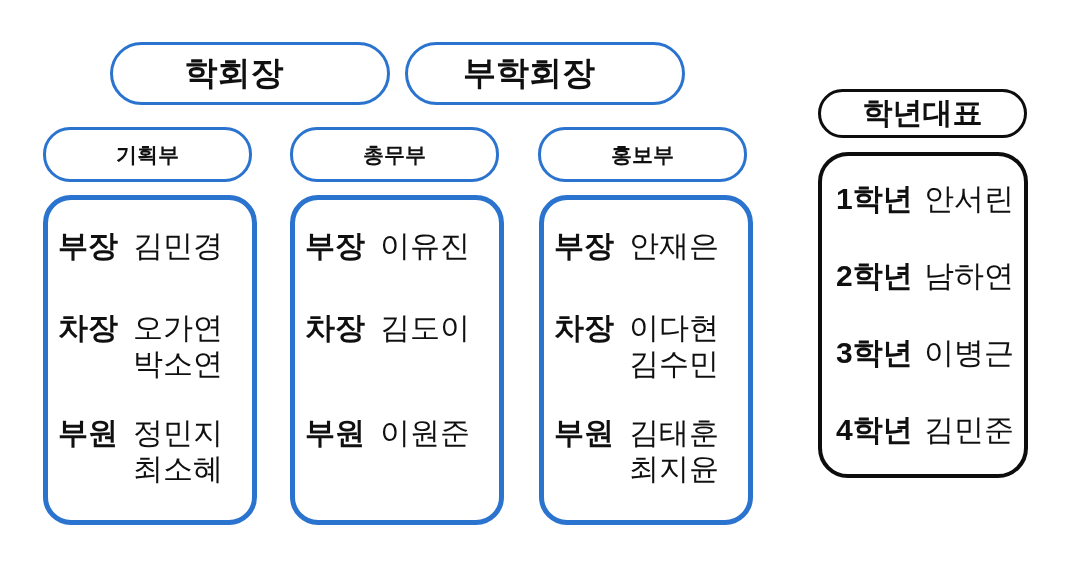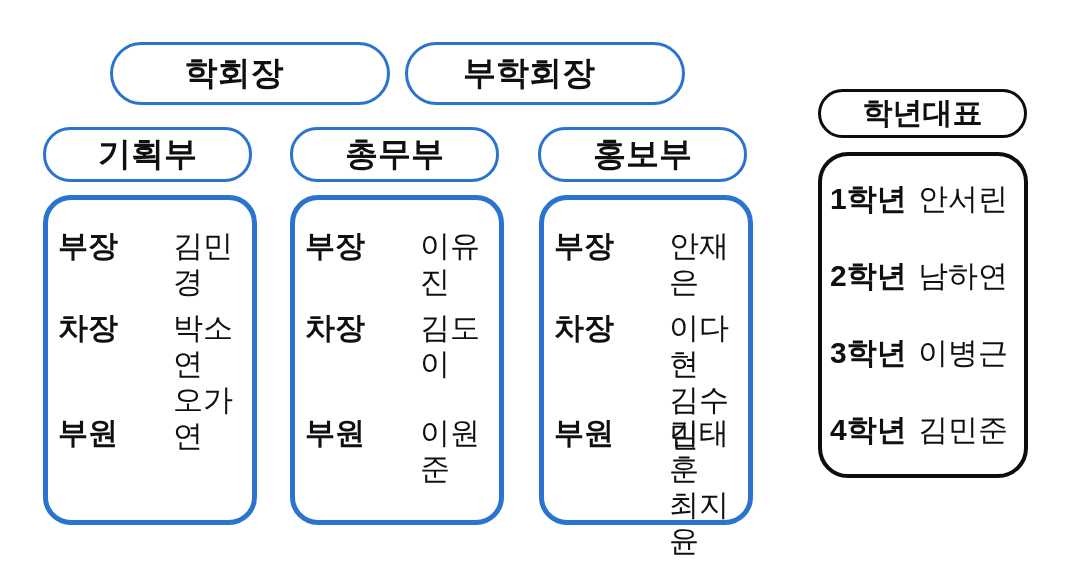--- a/index.html
+++ b/index.html
@@ -10,40 +10,40 @@
   .pill {
     position:absolute; display:flex; align-items:center; justify-content:center;
     background:#ffffff; box-sizing:border-box; white-space:nowrap;
   }
   .top-pill {
     height:63px; border:3px solid #2a73cf; border-radius:32px; font-size:33px;
   }
   .top-pill .role { font-weight:bold; margin-right:32px; }
   .dept-pill {
     height:55px; border:3px solid #2a73cf; border-radius:27px;
-    font-weight:bold; font-size:33px;
+    font-weight:bold; font-size:21px;
   }
   .dept-box {
     position:absolute; width:214px; height:330px; box-sizing:border-box;
     border:5px solid #2a73cf; border-radius:28px; background:#ffffff;
   }
   .mrow { position:absolute; left:10px; display:flex; font-size:30px; line-height:36px; }
   .mrow .role { font-weight:bold; width:75px; flex:0 0 75px; }
-  .mrow .names div { min-height:36px;margin-left:40px; }
+  .mrow .names div { min-height:36px; }
   .rep-pill {
     height:49px; border:3.5px solid #0d0d0d; border-radius:25px;
     font-weight:bold; font-size:30px;
   }
   .grade-box {
     position:absolute; left:818px; top:152px; width:210px; height:326px;
     box-sizing:border-box; border:4.5px solid #0d0d0d; border-radius:30px;
     background:#ffffff; padding-top:24px;
   }
   .grade-row {
-    display:flex; align-items:center; height:38px; margin:0 0 39px 8px;
+    display:flex; align-items:center; height:38px; margin:0 0 39px 14px;
     font-size:30px; white-space:nowrap;
   }
   .grade-row .grade { font-weight:bold; width:88px; flex:0 0 88px; }
 </style>
 </head>
 <body>
 
 <div class="stage">
 
   <div class="pill top-pill" style="left:110px; top:42px; width:280px;">
@@ -60,27 +60,29 @@
   <div class="dept-box" style="left:43px; top:195px;">
     <div class="mrow" style="top:28px;">
       <span class="role">부장</span>
       <div class="names">
         <div>김민경</div>
       </div>
     </div>
     <div class="mrow" style="top:110px;">
       <span class="role">차장</span>
       <div class="names">
+        <div>오가연</div>
         <div>박소연</div>
-        <div>오가연</div>
       </div>
     </div>
     <div class="mrow" style="top:215px;">
       <span class="role">부원</span>
       <div class="names">
+        <div>정민지</div>
+        <div>최소혜</div>
       </div>
     </div>
   </div>
 
   <div class="dept-box" style="left:290px; top:195px;">
     <div class="mrow" style="top:28px;">
       <span class="role">부장</span>
       <div class="names">
         <div>이유진</div>
       </div>

